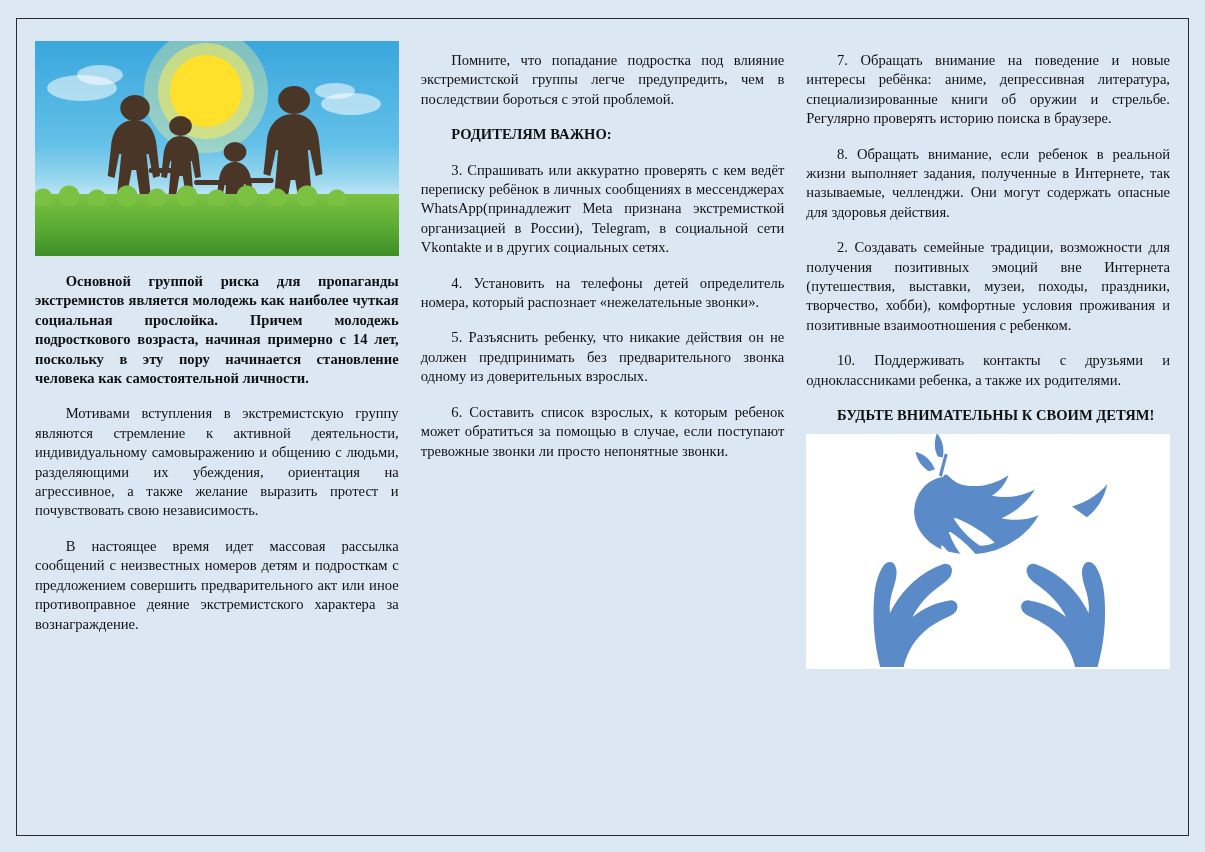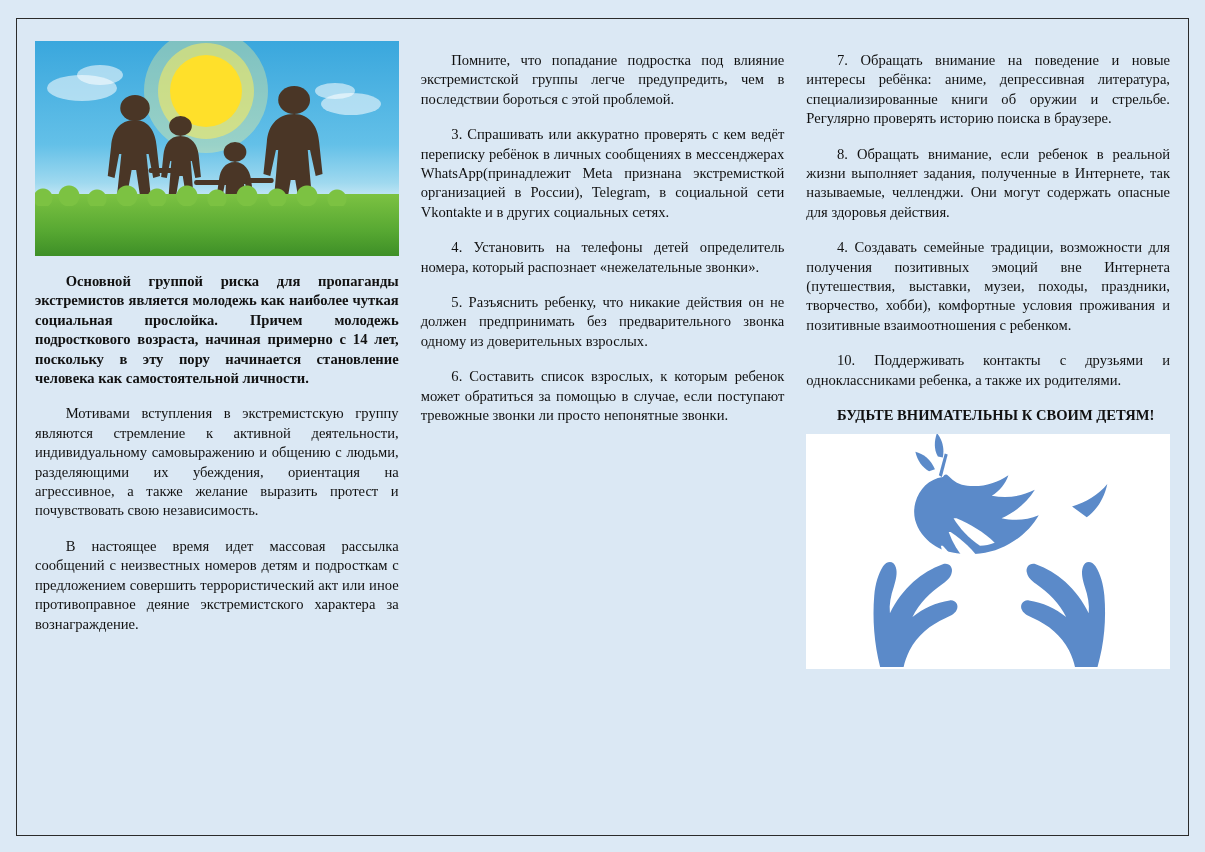--- a/index.html
+++ b/index.html
@@ -162,35 +162,36 @@
             <rect x="186" y="98" width="24" height="5" rx="2"></rect>
           </g>
         </svg>
         <div class="grass"></div>
       </div>
 
       <div class="bold-block">
         <p>Основной группой риска для пропаганды экстремистов является молодежь как наиболее чуткая социальная прослойка. Причем молодежь подросткового возраста, начиная примерно с 14 лет, поскольку в эту пору начинается становление человека как самостоятельной личности.</p>
       </div>
       <p>Мотивами вступления в экстремистскую группу являются стремление к активной деятельности, индивидуальному самовыражению и общению с людьми, разделяющими их убеждения, ориентация на агрессивное, а также желание выразить протест и почувствовать свою независимость.</p>
-      <p>В настоящее время идет массовая рассылка сообщений с неизвестных номеров детям и подросткам с предложением совершить террористический акт или иное противоправное деяние экстремистского характера за вознаграждение.</p>
+      <p>В настоящее время идет массовая рассылка сообщений с неизвестных номеров детям и подросткам с предложением совершить предварительного акт или иное противоправное деяние экстремистского характера за вознаграждение.</p>
     </div>
 
     <div class="col">
       <p>Помните, что попадание подростка под влияние экстремистской группы легче предупредить, чем в последствии бороться с этой проблемой.</p>
+      <p class="heading">РОДИТЕЛЯМ ВАЖНО:</p>
       <p>3. Спрашивать или аккуратно проверять с кем ведёт переписку ребёнок в личных сообщениях в мессенджерах WhatsApp(принадлежит Meta признана экстремисткой организацией в России), Telegram, в социальной сети Vkontakte и в других социальных сетях.</p>
       <p>4. Установить на телефоны детей определитель номера, который распознает «нежелательные звонки».</p>
       <p>5. Разъяснить ребенку, что никакие действия он не должен предпринимать без предварительного звонка одному из доверительных взрослых.</p>
       <p>6. Составить список взрослых, к которым ребенок может обратиться за помощью в случае, если поступают тревожные звонки ли просто непонятные звонки.</p>
     </div>
 
     <div class="col">
       <p>7. Обращать внимание на поведение и новые интересы ребёнка: аниме, депрессивная литература, специализированные книги об оружии и стрельбе. Регулярно проверять историю поиска в браузере.</p>
       <p>8. Обращать внимание, если ребенок в реальной жизни выполняет задания, полученные в Интернете, так называемые, челленджи. Они могут содержать опасные для здоровья действия.</p>
-      <p>4. Создавать семейные традиции, возможности для получения позитивных эмоций вне Интернета (путешествия, выставки, музеи, походы, праздники, творчество, хобби), комфортные условия проживания и позитивные взаимоотношения с ребенком.</p>
+      <p>2. Создавать семейные традиции, возможности для получения позитивных эмоций вне Интернета (путешествия, выставки, музеи, походы, праздники, творчество, хобби), комфортные условия проживания и позитивные взаимоотношения с ребенком.</p>
       <p>10. Поддерживать контакты с друзьями и одноклассниками ребенка, а также их родителями.</p>
       <p class="heading-wide">БУДЬТЕ ВНИМАТЕЛЬНЫ К СВОИМ ДЕТЯМ!</p>
 
       <div class="dove-img">
         <svg class="dove-svg" viewBox="0 0 300 240" preserveAspectRatio="xMidYMid meet">
           <g fill="#5b8ac9">
 
             <path d="M96 36c-4-10-12-16-20-18 2 9 7 16 14 20z"></path>
             <path d="M104 24c2-10-1-19-6-25-3 9-3 17 1 24z"></path>
             <path d="M100 42l6-22 3 1-6 23z"></path>

